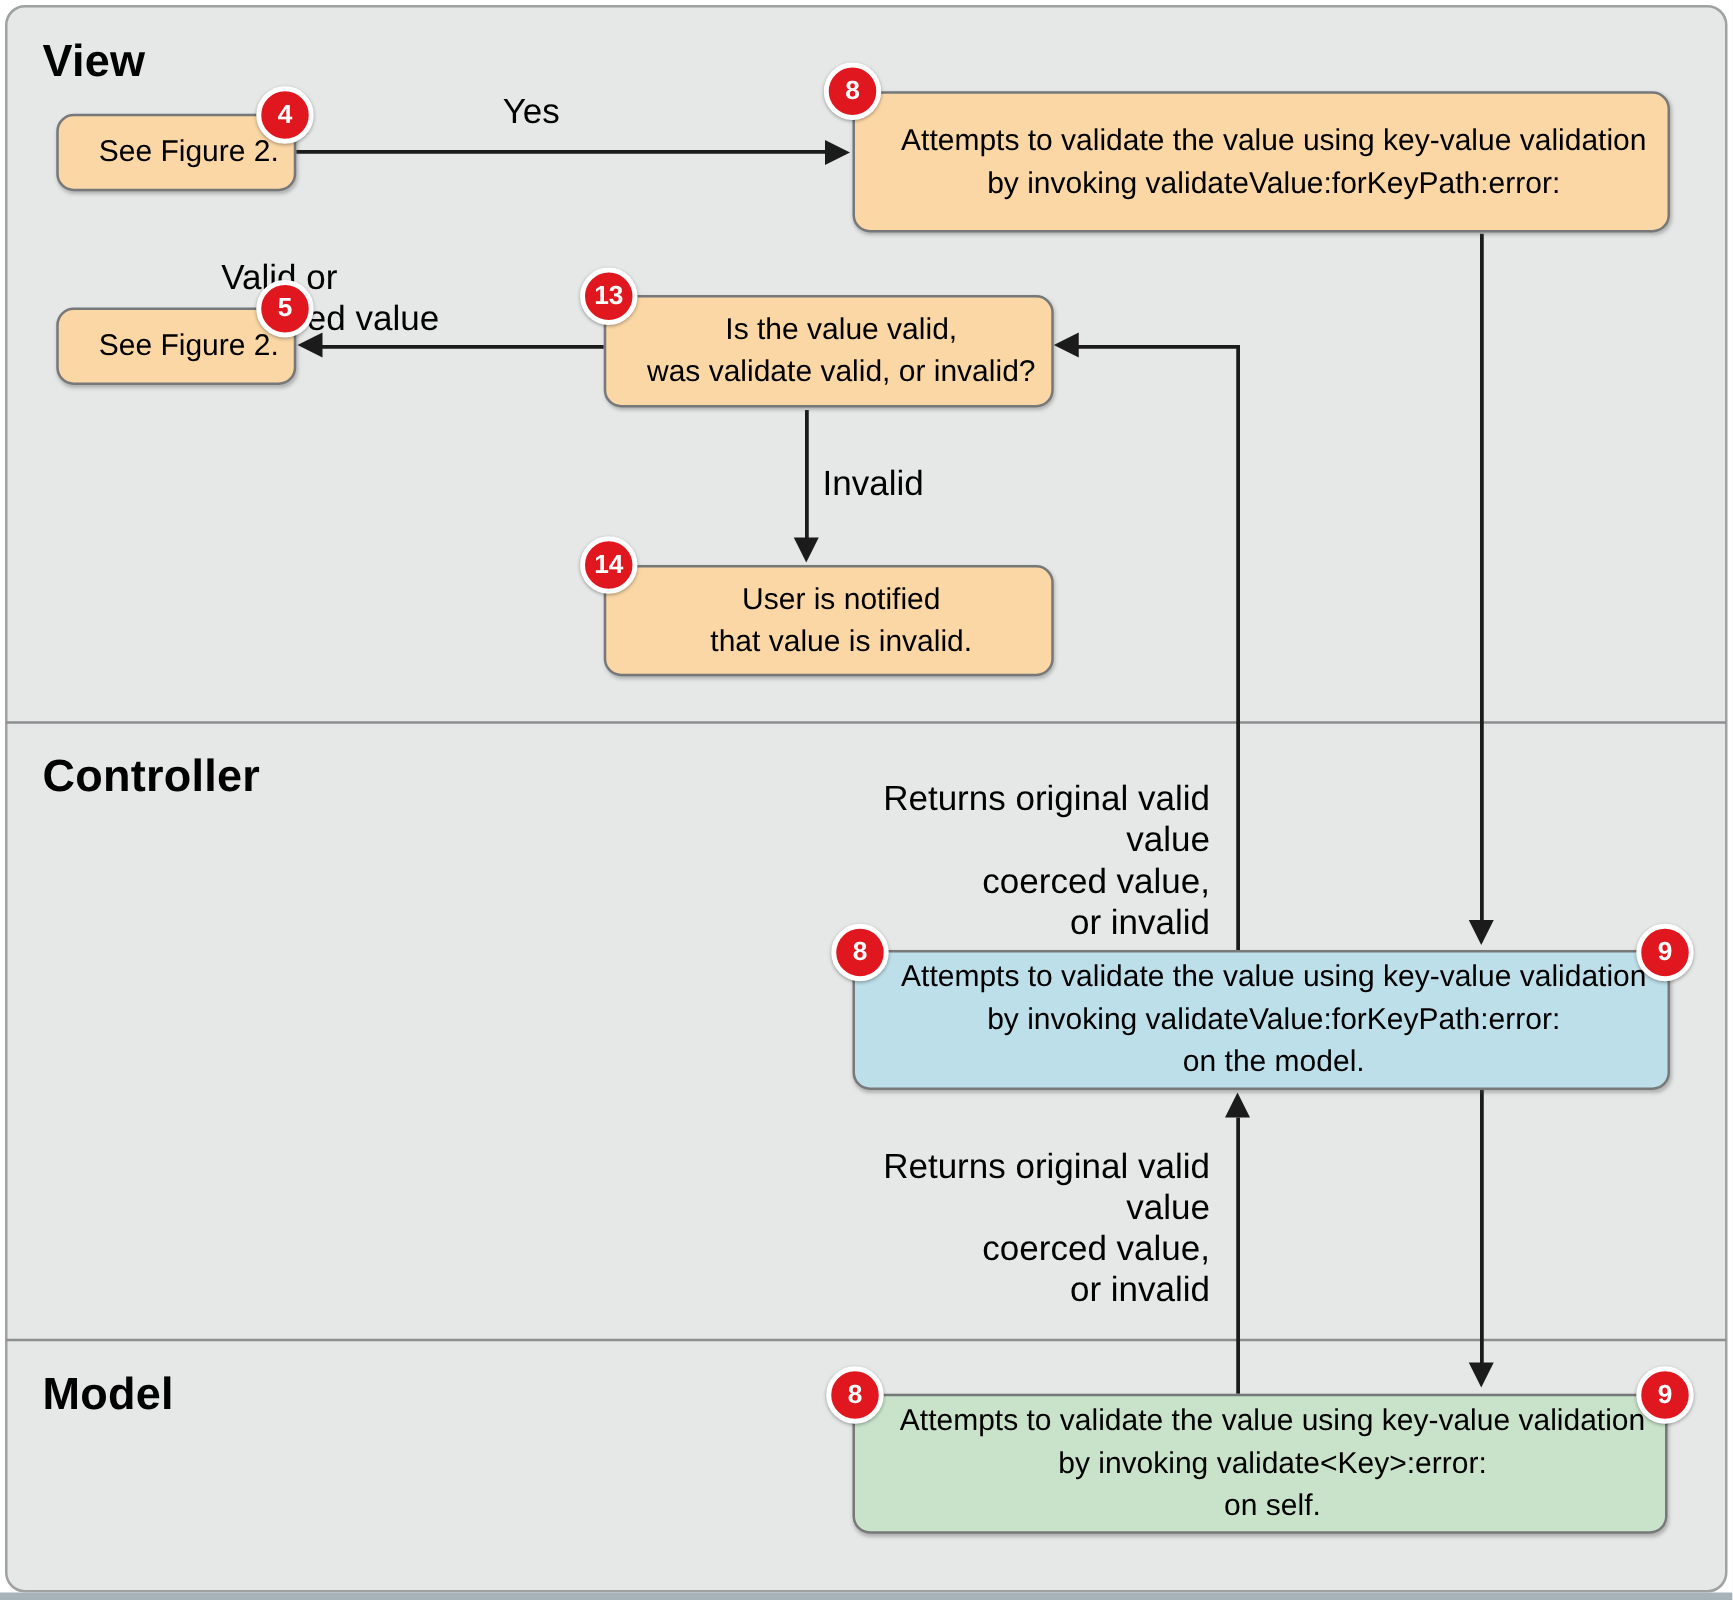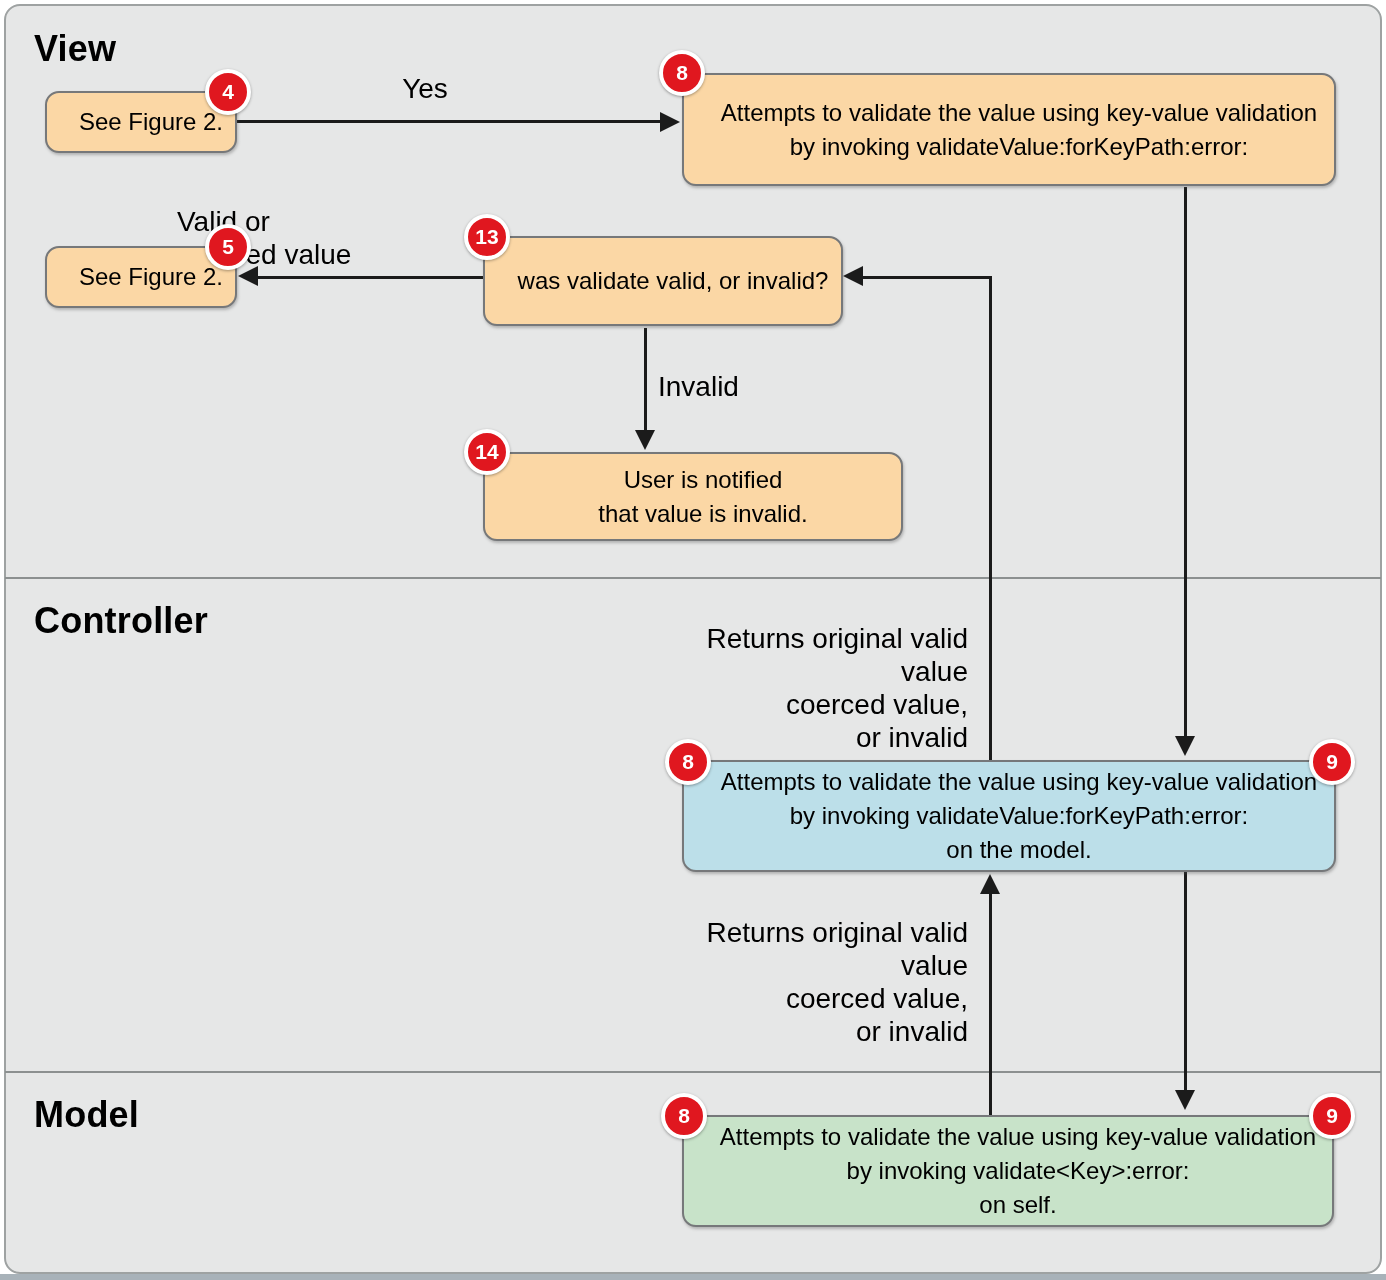--- a/index.html
+++ b/index.html
@@ -102,25 +102,26 @@
     <div>by invoking validateValue:forKeyPath:error:</div>
   </div>
   <div class="badge" style="left:659px;top:50px">8</div>
 
   <div class="box orange node" style="left:45px;top:246px;width:192px;height:62px">
     <div>See Figure 2.</div>
   </div>
   <div class="badge" style="left:205px;top:224px">5</div>
 
   <div class="box orange node" style="left:483px;top:236px;width:360px;height:90px">
+    <div>Is the value valid,</div>
     <div>was validate valid, or invalid?</div>
   </div>
   <div class="badge" style="left:464px;top:214px">13</div>
 
-  <div class="box orange node" style="left:483px;top:452px;width:420px;height:89px">
+  <div class="box orange node" style="left:483px;top:452px;width:360px;height:89px">
     <div>User is notified</div>
     <div>that value is invalid.</div>
   </div>
   <div class="badge" style="left:464px;top:429px">14</div>
 
   <div class="box blue node" style="left:682px;top:760px;width:654px;height:112px">
     <div>Attempts to validate the value using key-value validation</div>
     <div>by invoking validateValue:forKeyPath:error:</div>
     <div>on the model.</div>
   </div>

